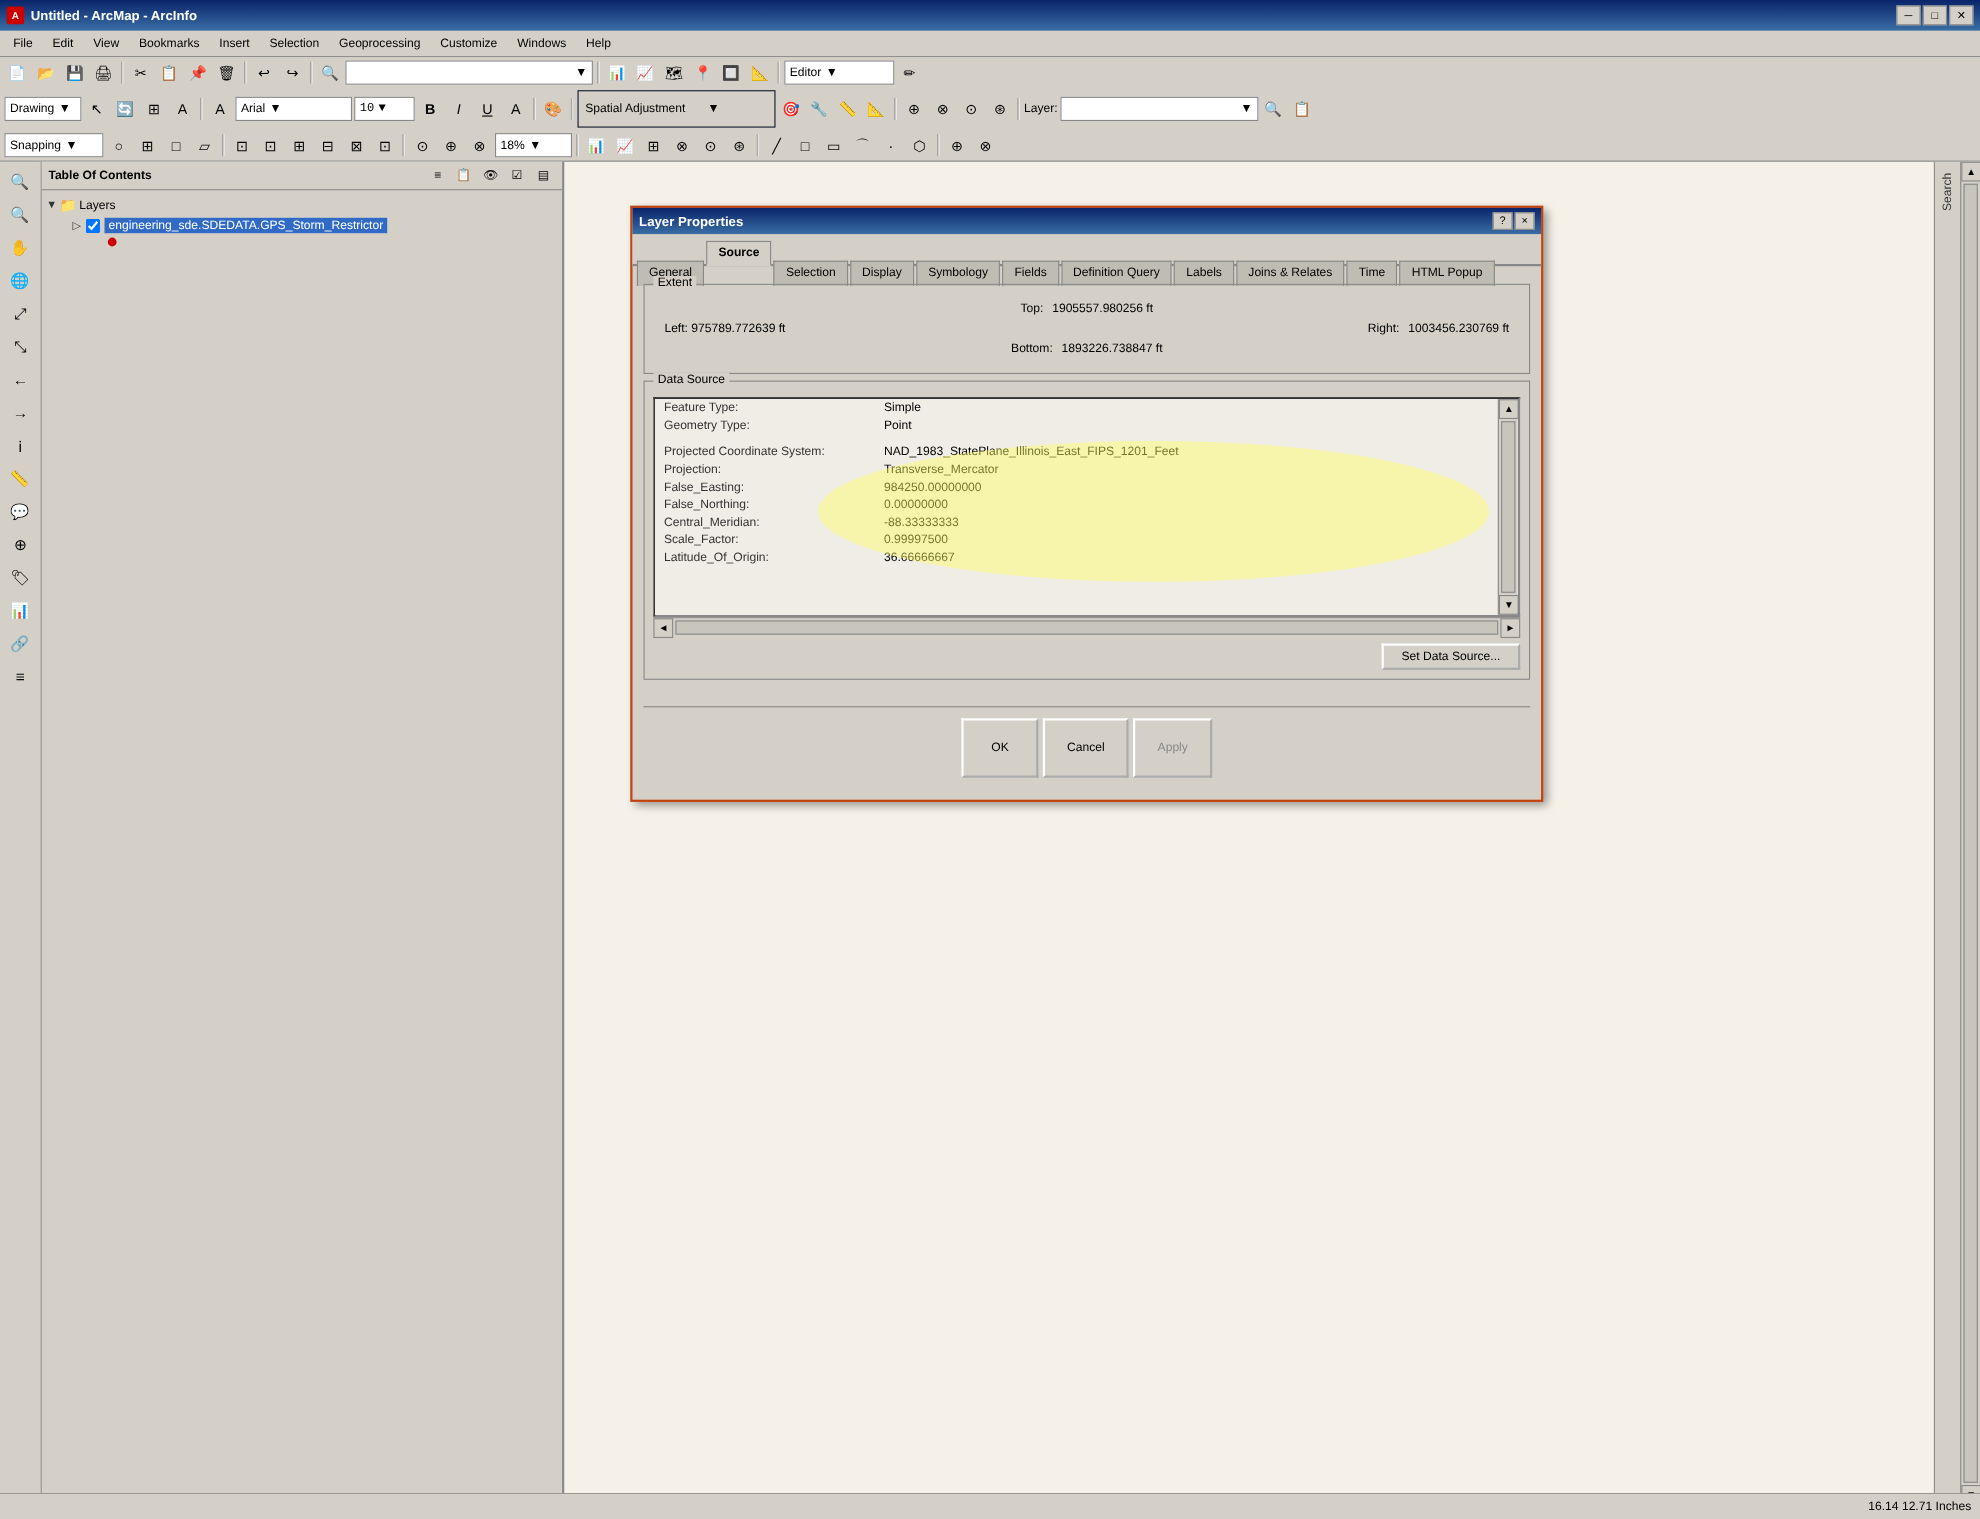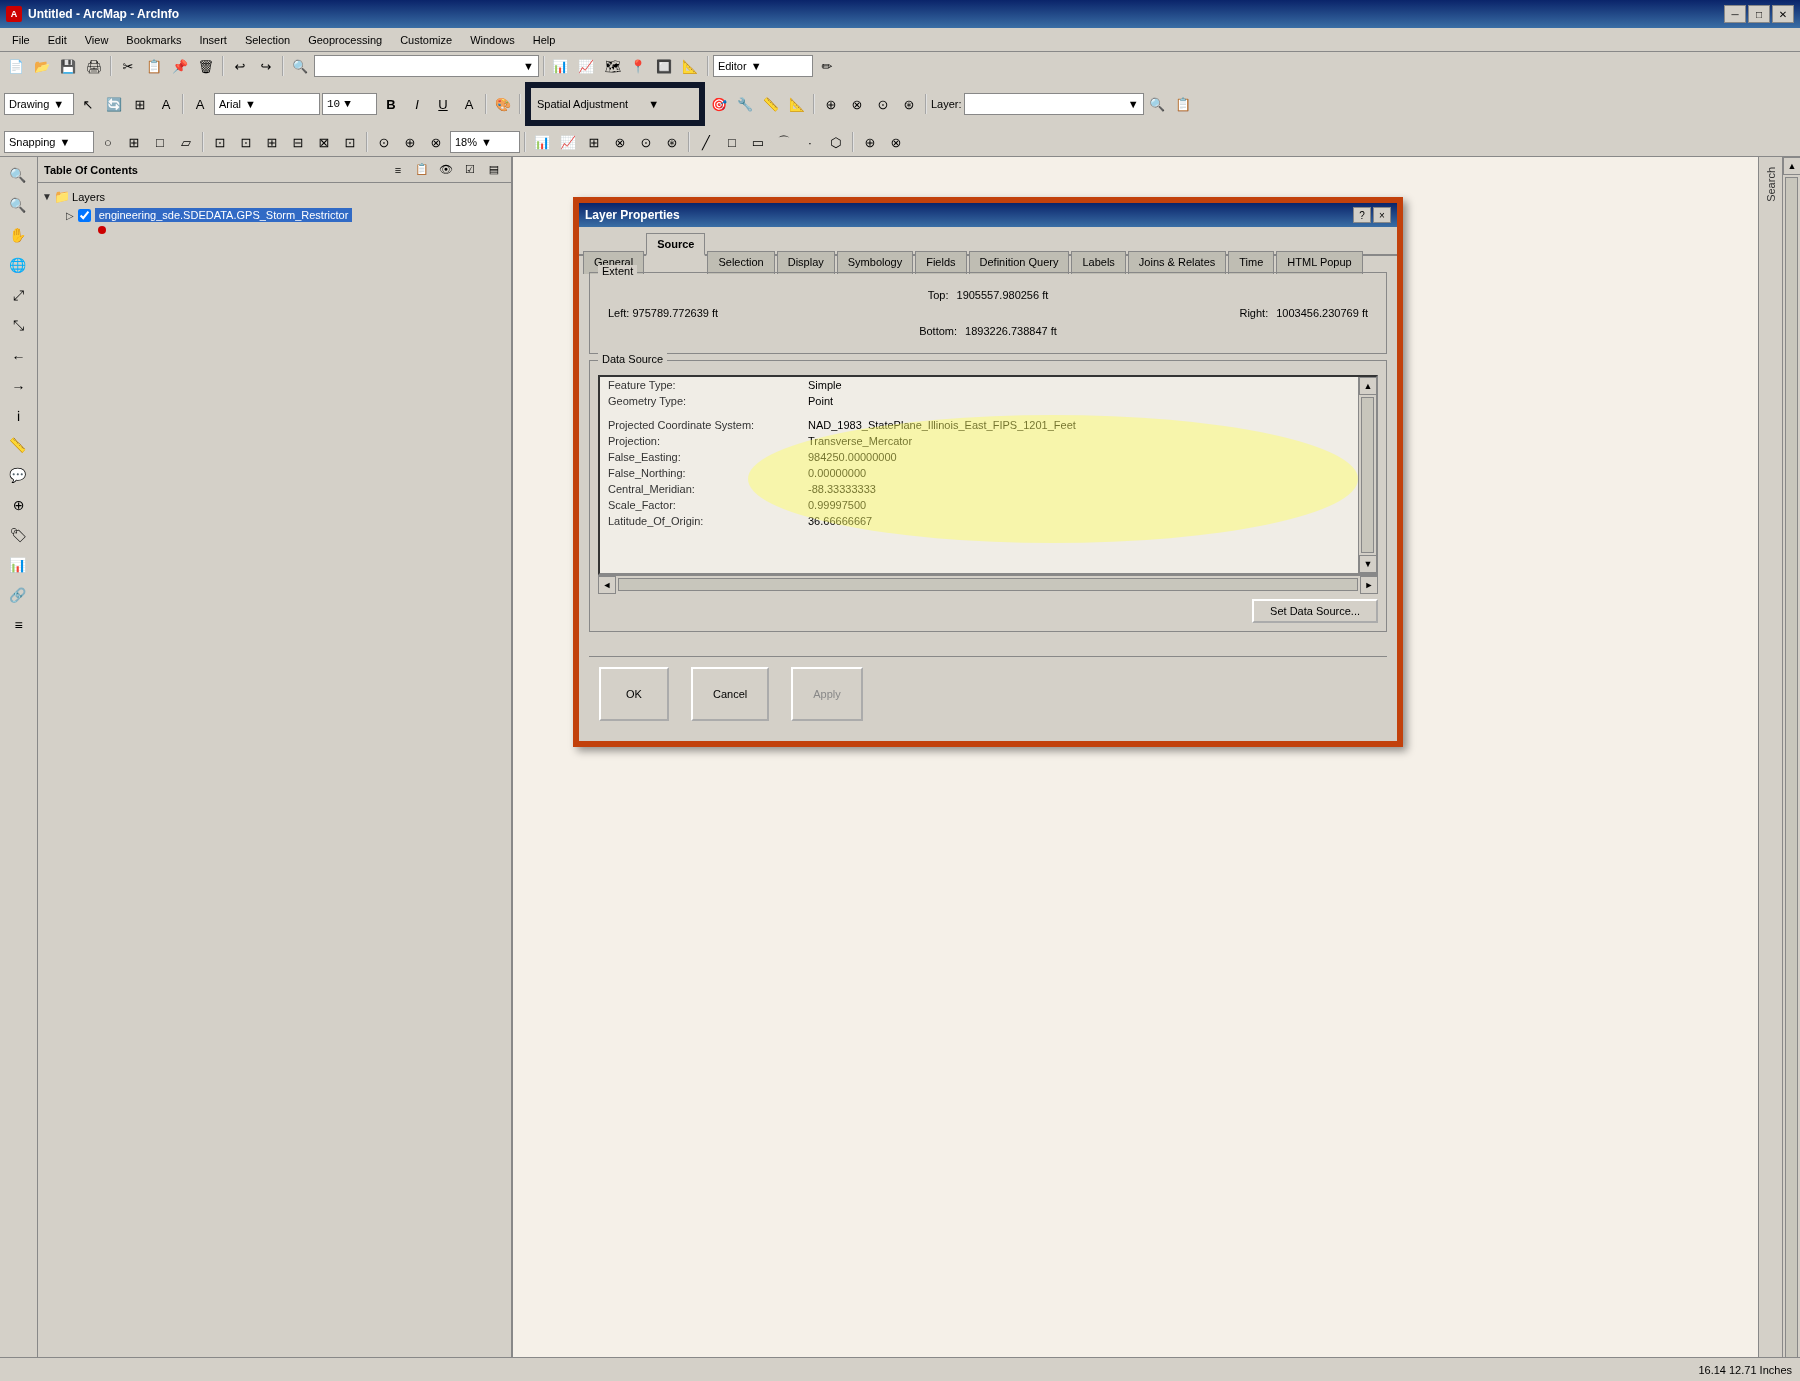--- a/index.html
+++ b/index.html
@@ -59,21 +59,21 @@
       background: white;
       border: 1px solid #888;
       display: flex; align-items: center;
       padding: 0 4px;
       gap: 4px;
       cursor: pointer;
       font-size: 11px;
     }
     .spatial-adj-dropdown {
       height: 22px; background: #d4d0c8;
-      border: 6px solid #0f172a;
+      border: 1px solid #0f172a;
       display: flex; align-items: center; padding: 16px 6px;
       gap: 20px; cursor: pointer; font-size: 11px; width: 180px;
     }
 
     
     .left-panel {
       width: 475px;
       background: #d4d0c8;
       border-right: 2px solid #888;
       display: flex;
@@ -109,21 +109,21 @@
     }
     .map-canvas { width: 100%; height: 100%; background: #f0f0f0; }
 
     
     .dialog {
       position: absolute;
       top: 40px;
       left: 60px;
       width: 830px;
       background: #d4d0c8;
-      border: 6px solid #c2410c;
+      border: 2px solid #c2410c;
       box-shadow: 4px 4px 8px rgba(0,0,0,0.4);
       pointer-events: all;
     }
     .dialog-title-bar {
       background: linear-gradient(to bottom, #0a246a, #3a6ea5);
       color: white;
       height: 24px;
       display: flex;
       align-items: center;
       padding: 0 6px;
@@ -234,22 +234,22 @@
       padding: 4px 16px;
       background: #d4d0c8;
       border: 2px outset #fff;
       font-size: 11px;
       cursor: pointer;
     }
 
     
     .dialog-footer {
       display: flex;
-      justify-content: flex-start;
-      gap: 22px;
+      justify-content: center;
+      gap: 4px;
       padding: 10px;
       border-top: 1px solid #888;
       margin-top: 24px;
     }
     .btn-ok { padding: 5px 20px; background: #d4d0c8; border: 2px outset #fff; font-size: 11px; cursor: pointer; min-width: 70px; }
     .btn-cancel { padding: 5px 20px; background: #d4d0c8; border: 2px outset #fff; font-size: 11px; cursor: pointer; min-width: 70px; }
     .btn-apply { padding: 19px 20px; background: #d4d0c8; border: 2px outset #fff; font-size: 11px; cursor: pointer; min-width: 70px; color: #888; }
 
     
     .status-bar {

